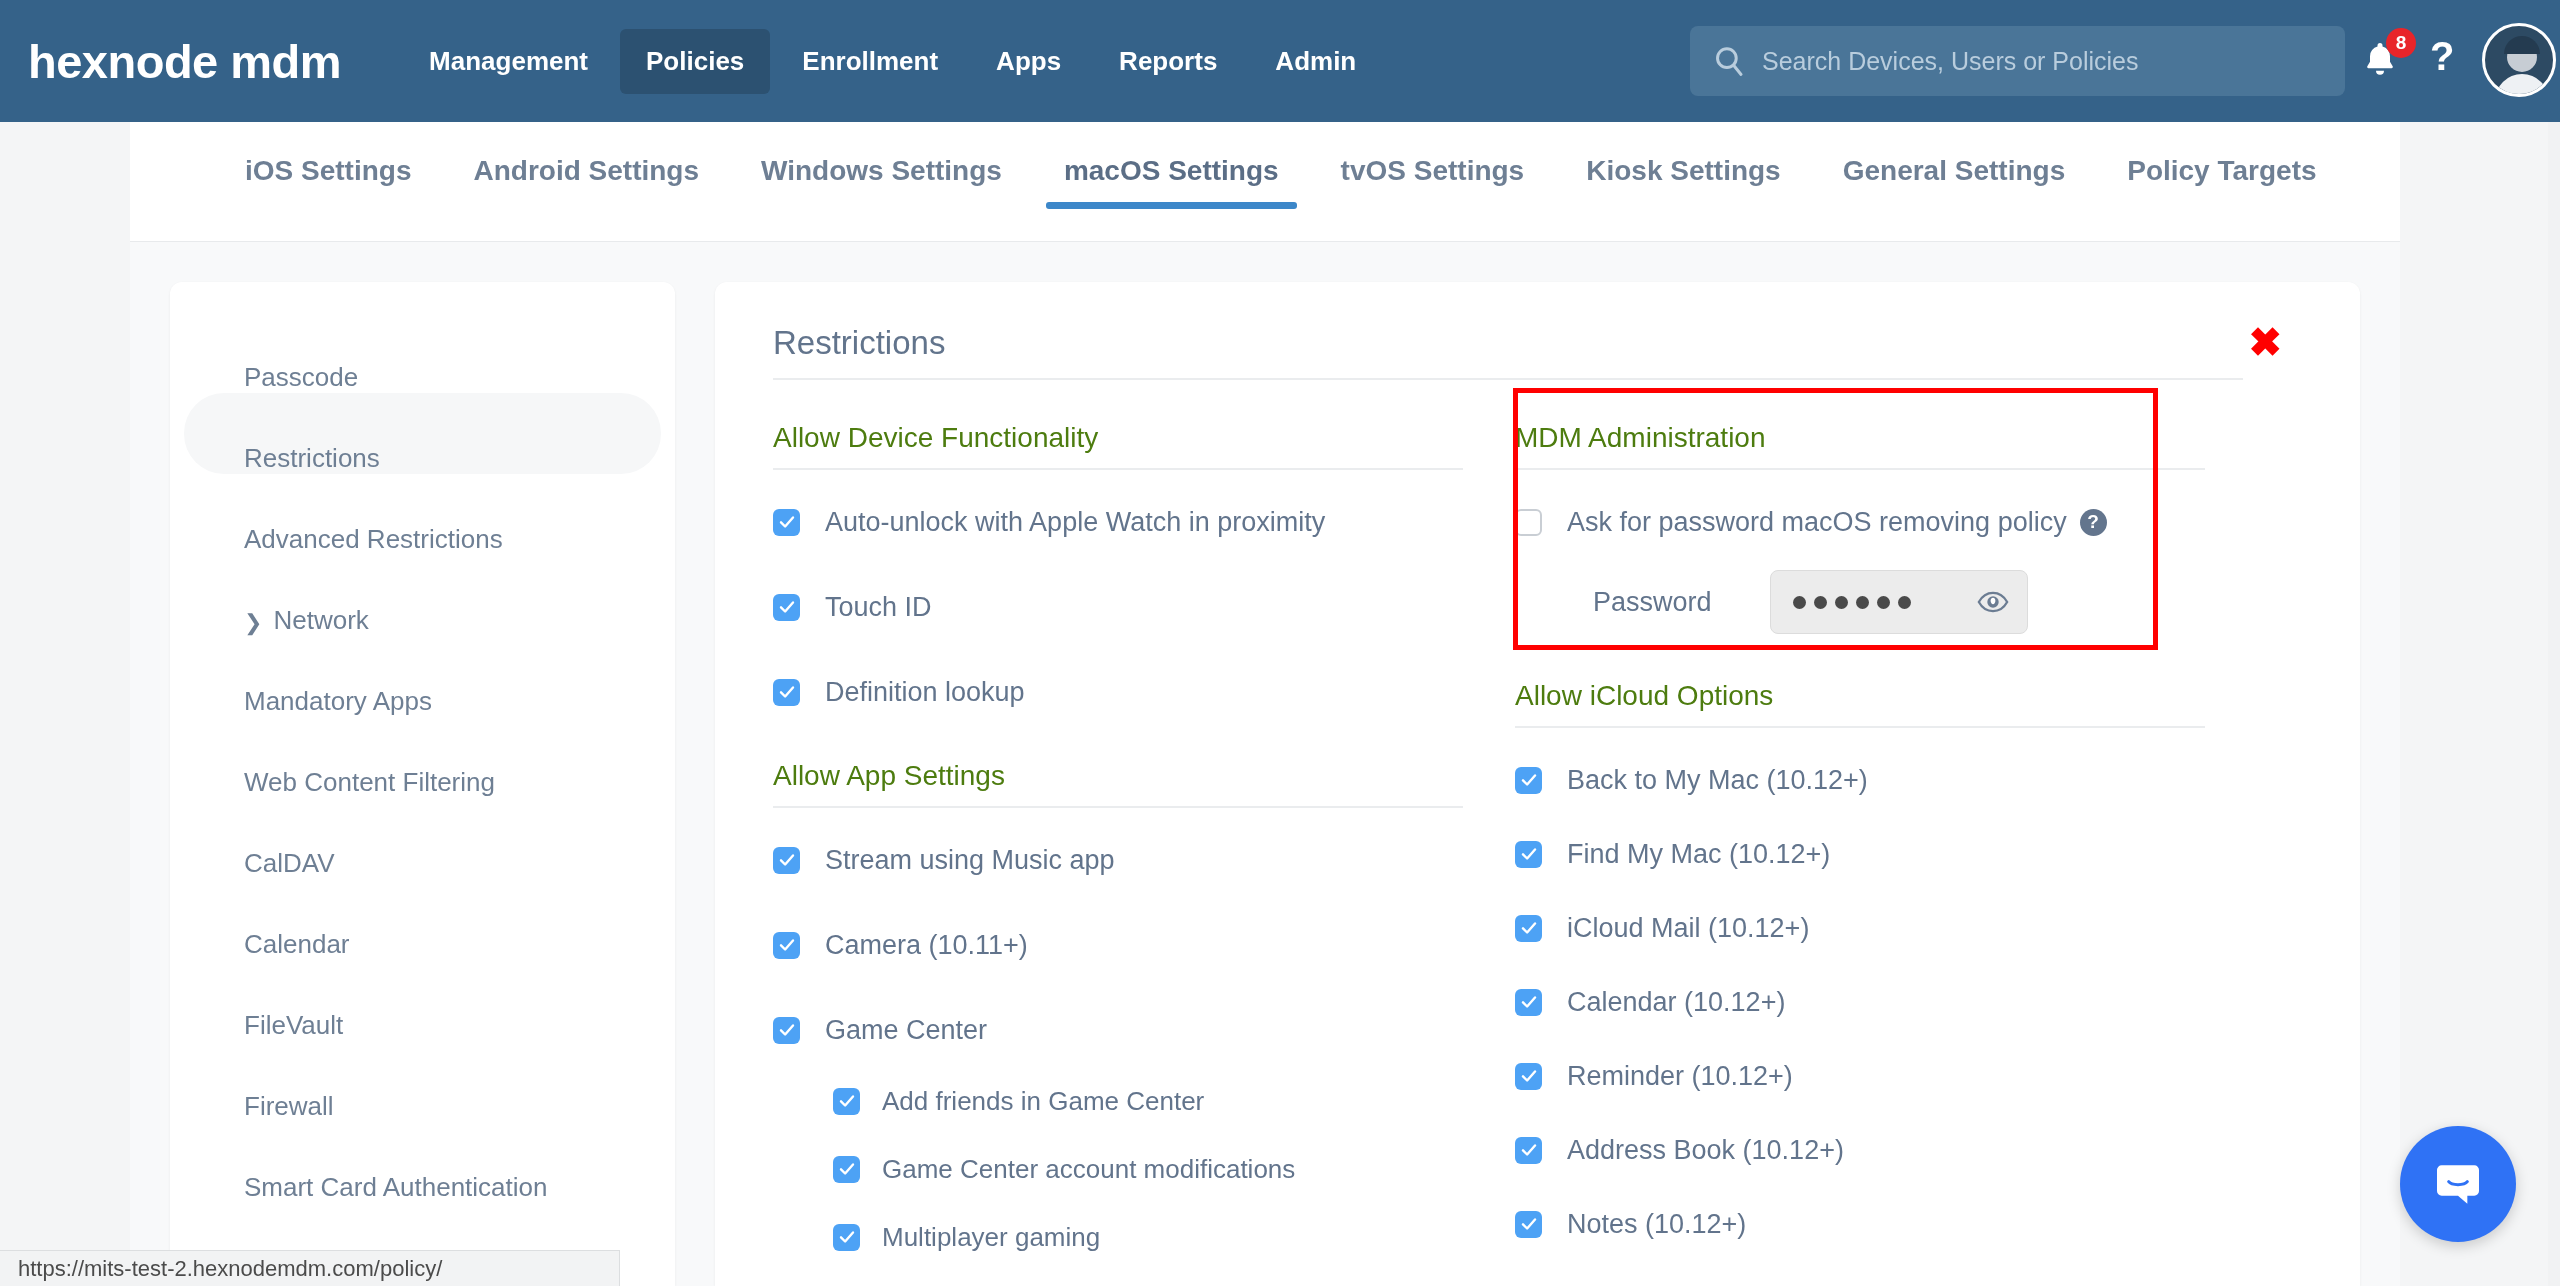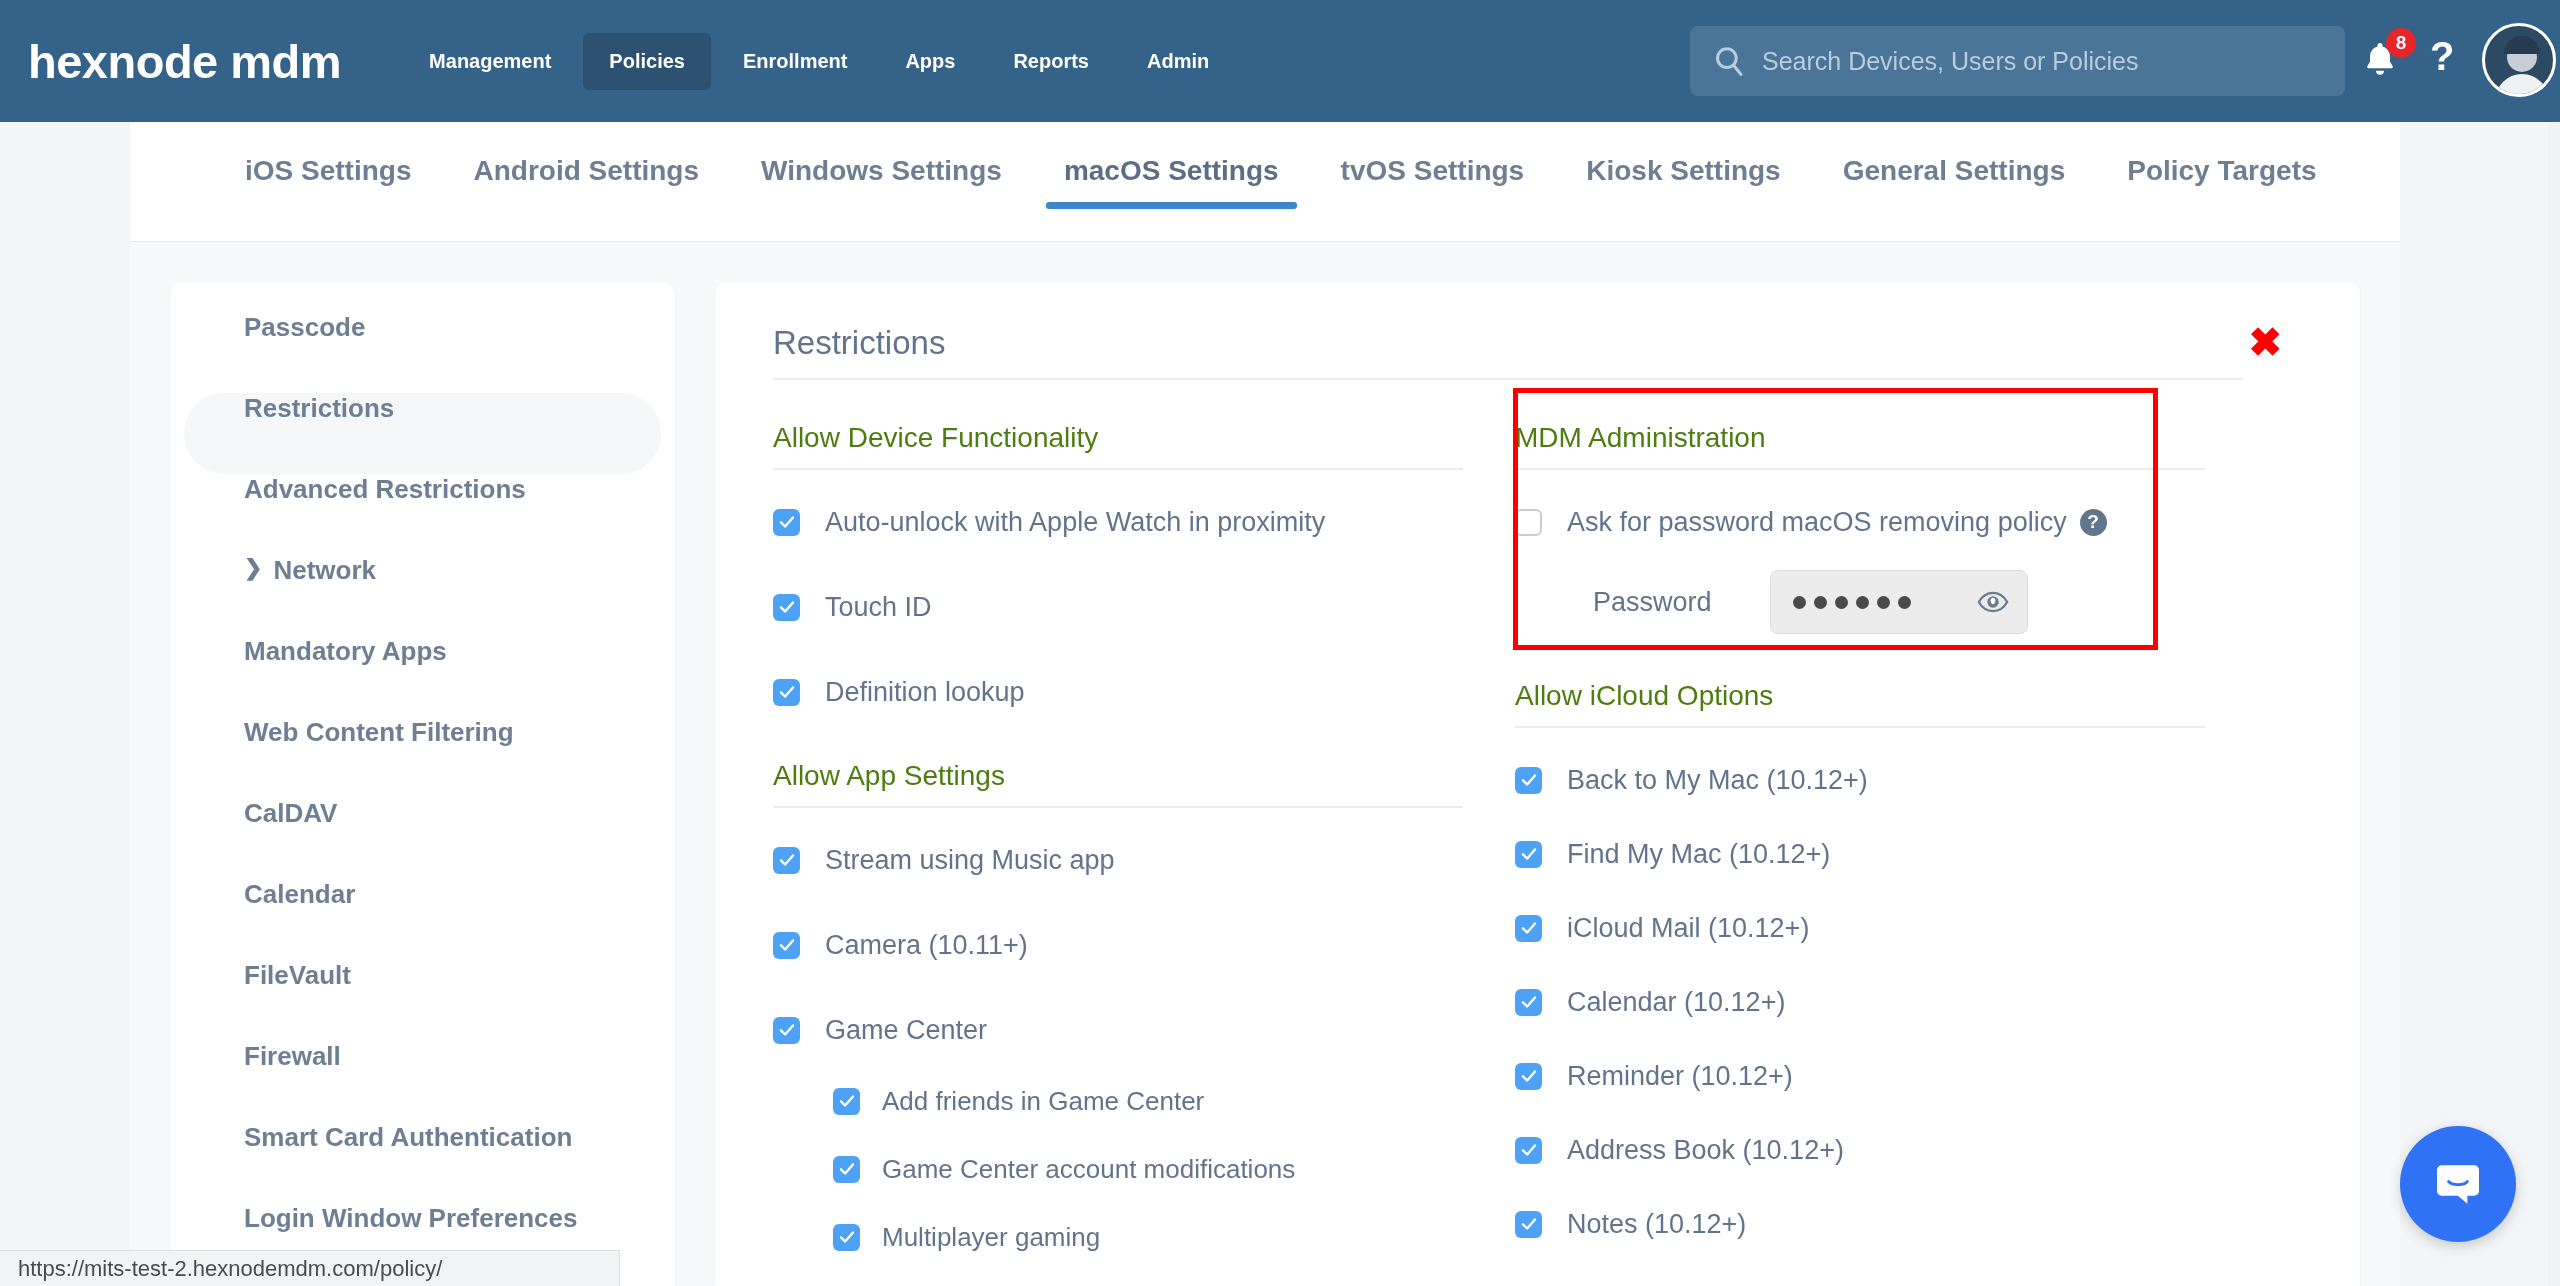--- a/index.html
+++ b/index.html
@@ -21,21 +21,21 @@
     margin-left: 28px;
     font-size: 47px;
     font-weight: 700;
     color: #ffffff;
     letter-spacing: -0.5px;
     white-space: nowrap;
   }
   .navmenu { display: flex; align-items: center; margin-left: 62px; gap: 6px; }
   .navitem {
     color: #ffffff;
-    font-size: 20px;
+    font-size: 26px;
     font-weight: 600;
     padding: 17px 26px;
     border-radius: 6px;
     white-space: nowrap;
     cursor: pointer;
   }
   .navitem.active { background: #2c5171; }
 
   .searchwrap {
     position: absolute; left: 1690px; top: 26px;
@@ -115,25 +115,25 @@
     position: absolute; left: 40px; top: 40px;
     width: 505px; height: 1004px;
     background: #ffffff;
     border-radius: 12px 12px 0 0;
     box-shadow: 0 1px 3px rgba(0,0,0,0.06);
     padding-top: 30px;
     overflow: hidden;
   }
   .sideitem {
     height: 81px;
-    display: flex; align-items: flex-start;
+    display: flex; align-items: flex-end;
     padding-left: 60px;
     font-size: 26px;
     color: #6e7f94;
-    font-weight: 700;
+    font-weight: 400;
     cursor: pointer;
     border-radius: 40px;
     margin: 0 14px;
   }
   .sideitem.active { background: #f6f7f8; }
   .caret { display: inline-block; margin-right: 11px; font-size: 22px; color: #6e7f94; }
 
   
   .maincard {
     position: absolute; left: 585px; top: 40px;

